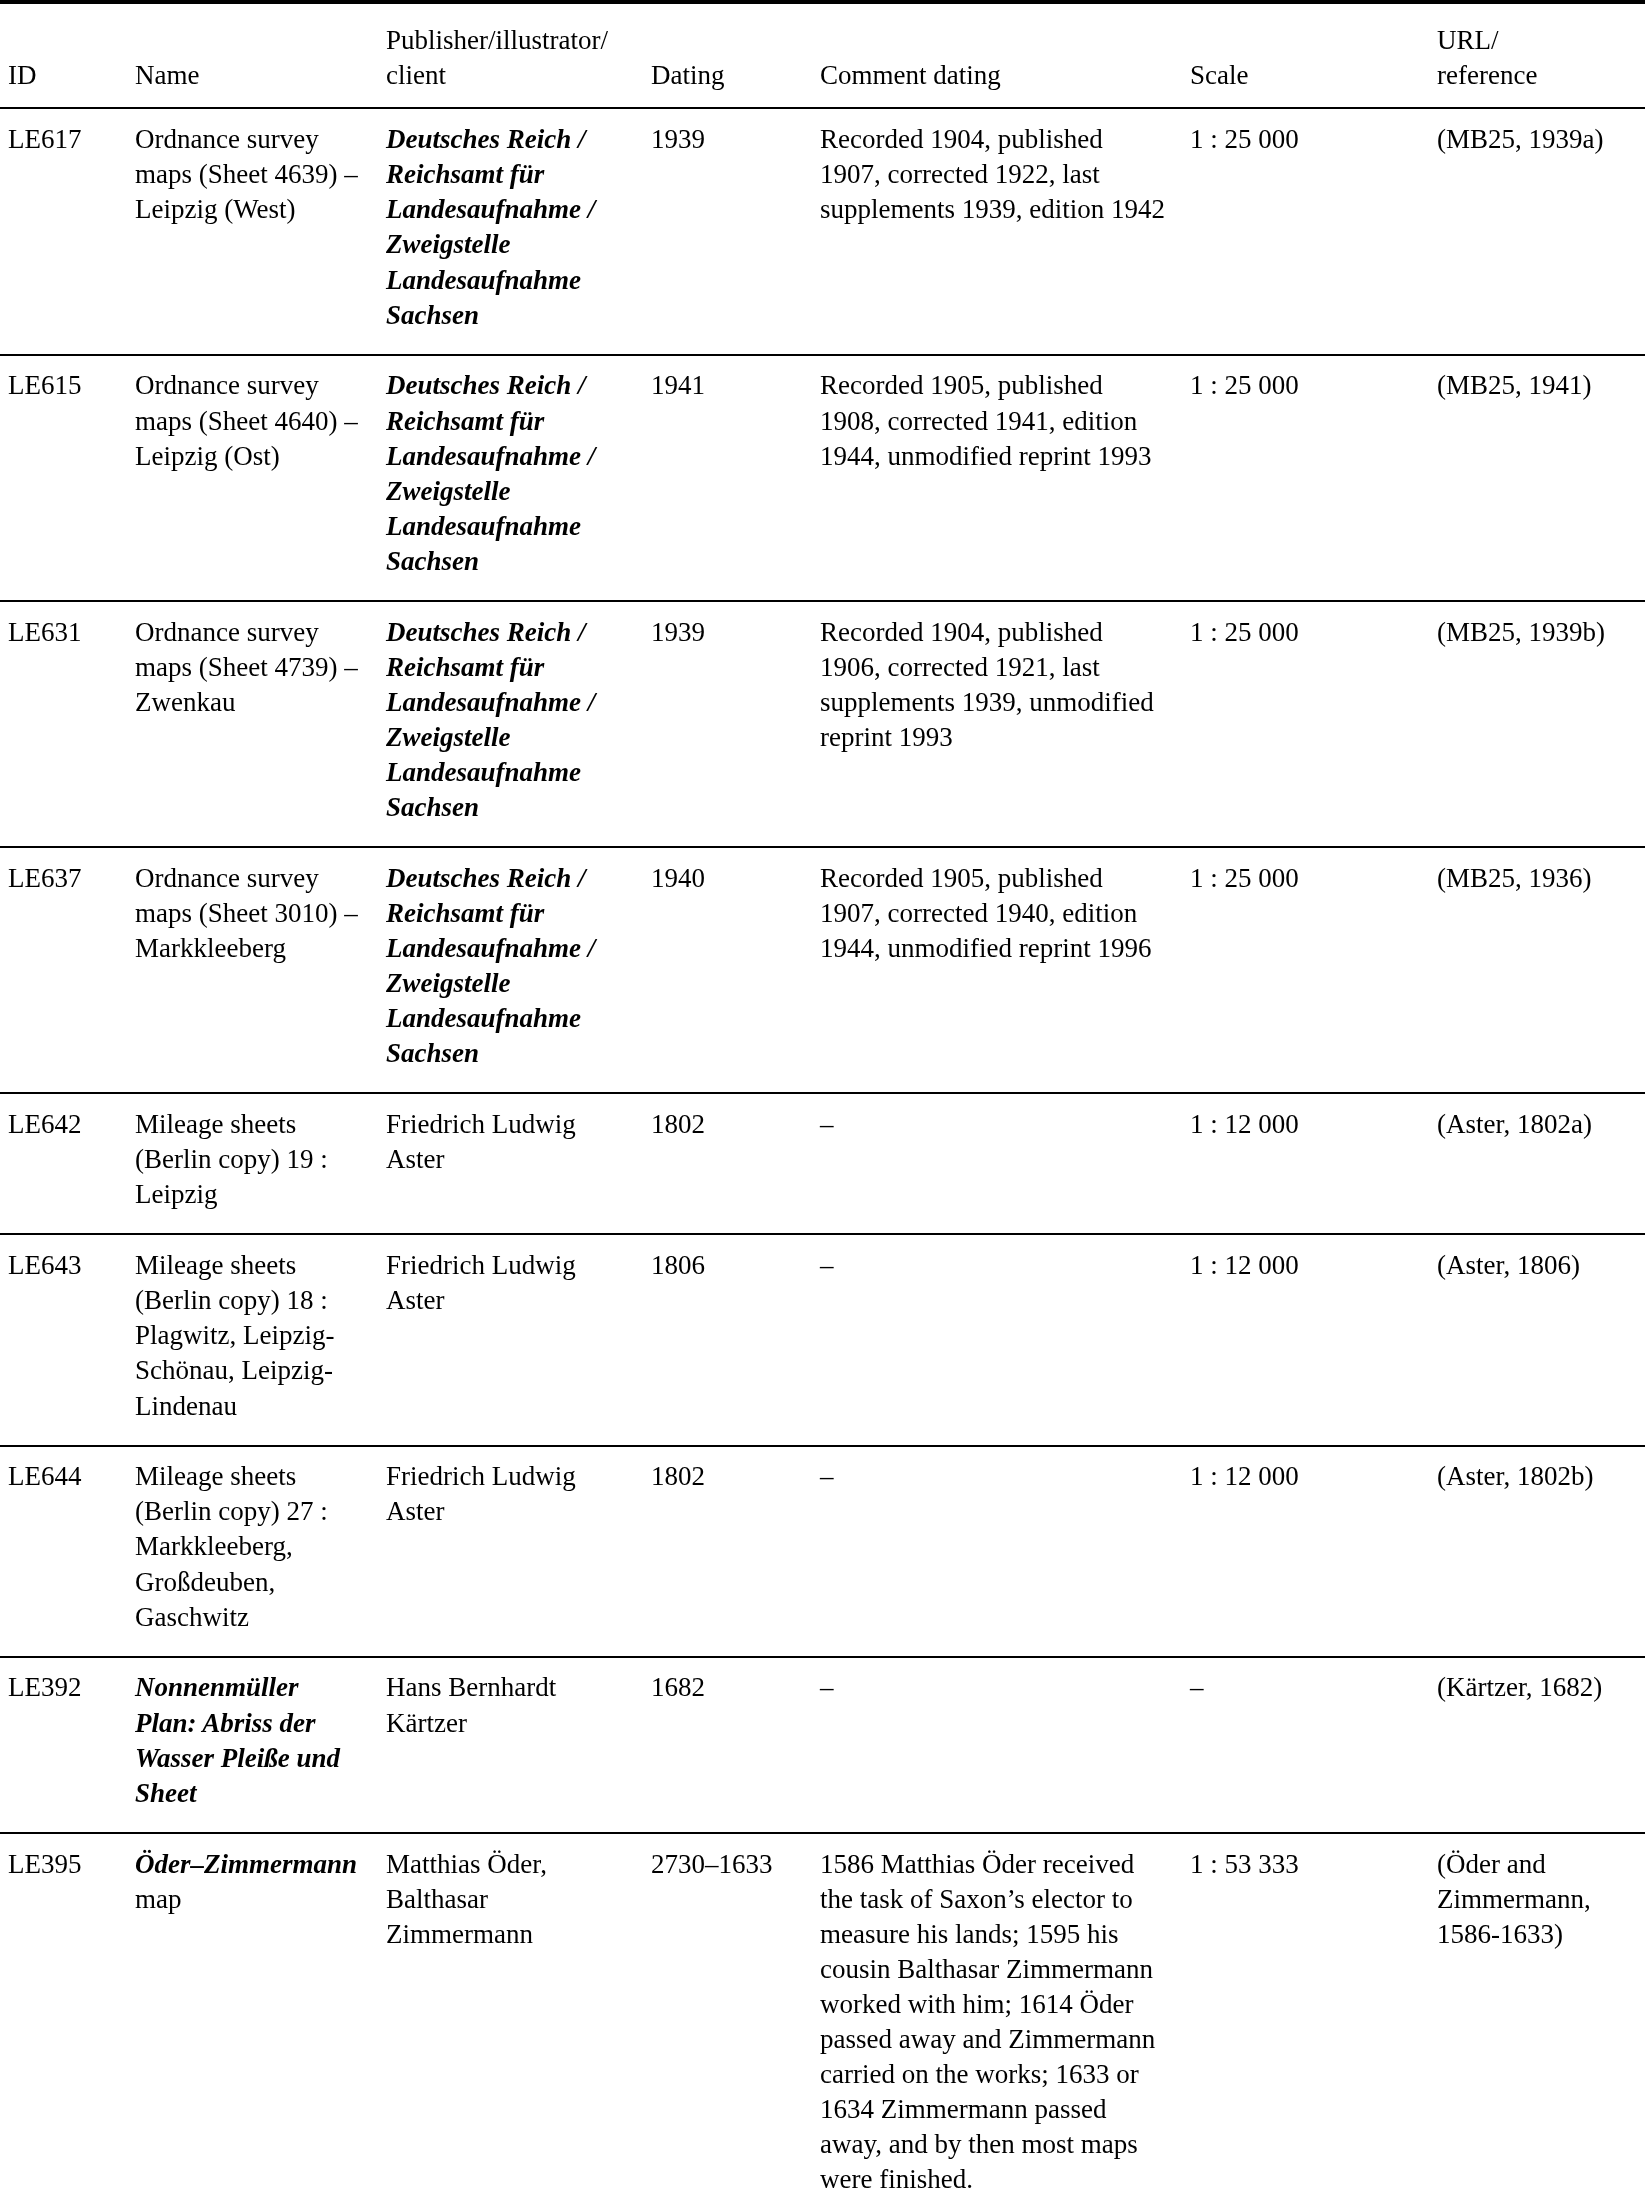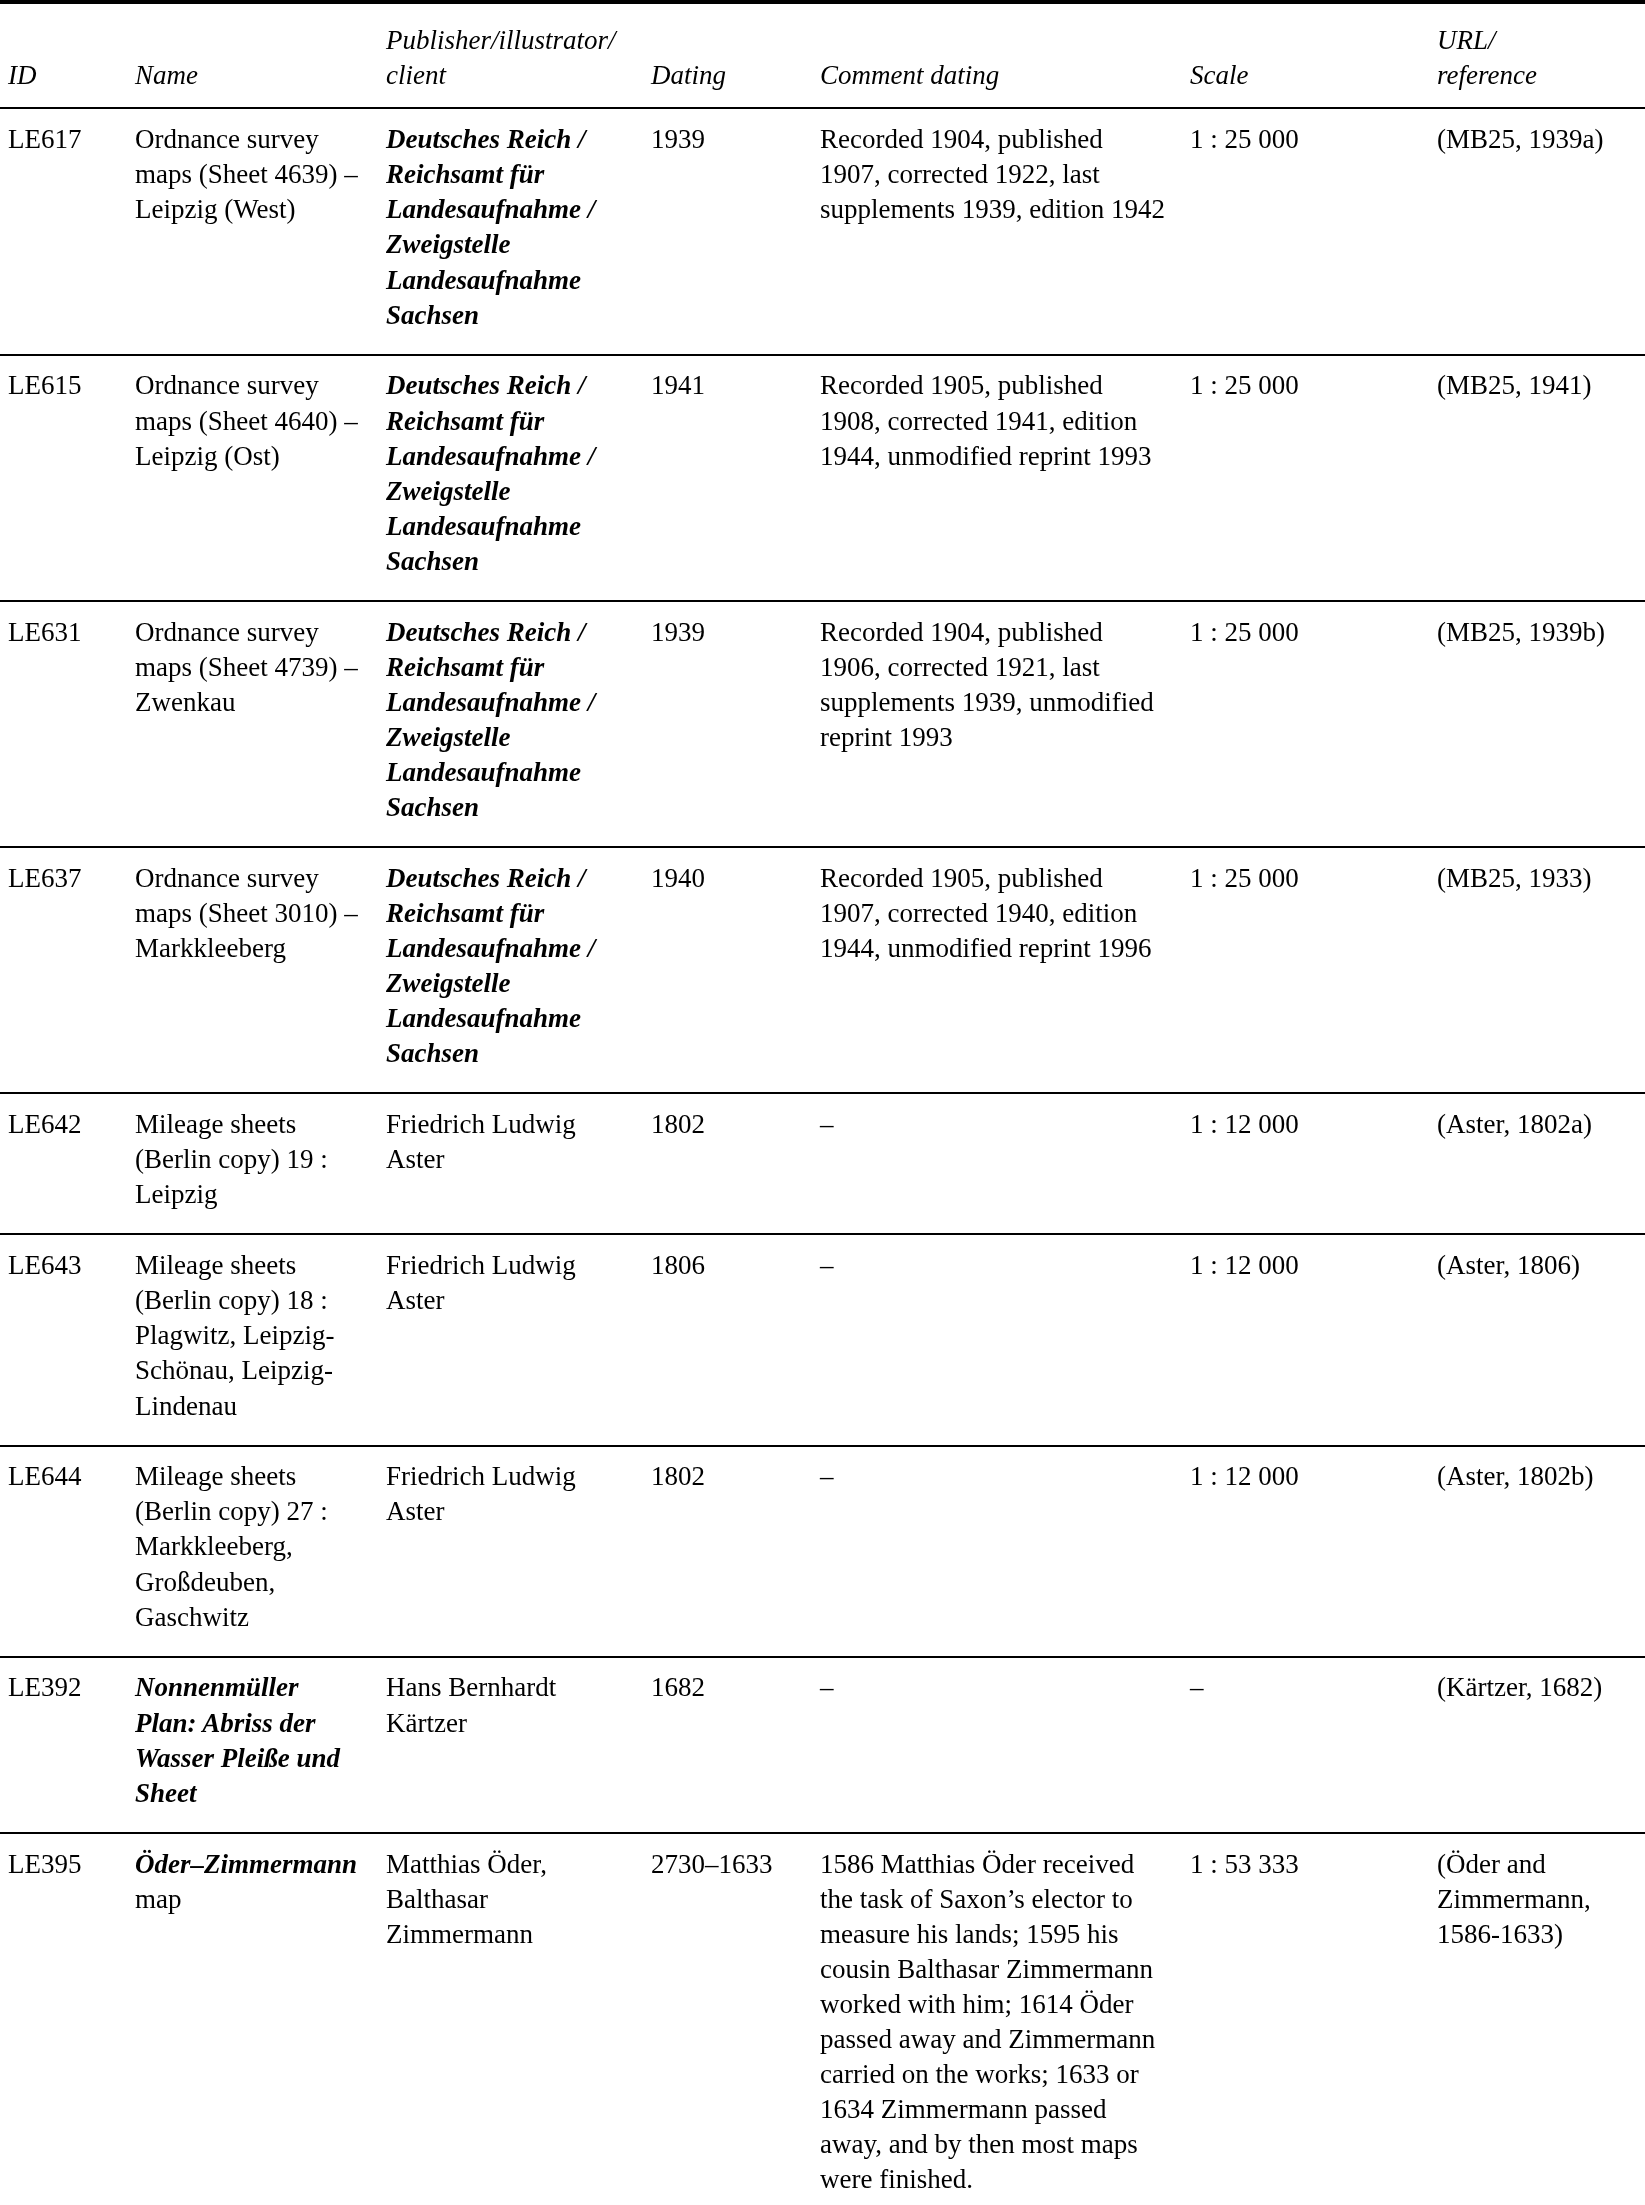--- a/index.html
+++ b/index.html
@@ -33,21 +33,20 @@
     text-align: left;
     vertical-align: top;
     font-weight: normal;
     padding: 12.7px 24px 21px 0;
   }
   th {
     vertical-align: bottom;
     white-space: pre-line;
     padding-top: 19px;
     padding-bottom: 14.3px;
-    font-style: italic;
   }
   th:first-child, td:first-child { padding-left: 8px; }
 
   thead tr { border-bottom: 2.4px solid #000; }
   tbody tr { border-bottom: 2.4px solid #000; }
   tbody tr:last-child { border-bottom: none; }
 
   td.col-scale, td.col-dating { white-space: nowrap; font-family: Liberation Serif, serif; }
   .it { font-style: italic; font-weight: bold; }
 </style>
@@ -105,21 +104,21 @@
         <td class="col-scale"><span>1 : 25 000</span></td>
         <td class="col-reference"><span>(MB25, 1939b)</span></td>
       </tr>
       <tr>
         <td class="col-id"><span>LE637</span></td>
         <td class="col-name"><span>Ordnance survey maps (Sheet 3010) – Markkleeberg</span></td>
         <td class="col-publisher"><span class="it">Deutsches Reich / Reichsamt für Landesaufnahme / Zweigstelle Landesaufnahme Sachsen</span></td>
         <td class="col-dating"><span>1940</span></td>
         <td class="col-comment"><span>Recorded 1905, published 1907, corrected 1940, edition 1944, unmodified reprint 1996</span></td>
         <td class="col-scale"><span>1 : 25 000</span></td>
-        <td class="col-reference"><span>(MB25, 1933)</span></td>
+        <td class="col-reference"><span>(MB25, 1936)</span></td>
       </tr>
       <tr>
         <td class="col-id"><span>LE642</span></td>
         <td class="col-name"><span>Mileage sheets (Berlin copy) 19 : Leipzig</span></td>
         <td class="col-publisher"><span>Friedrich Ludwig Aster</span></td>
         <td class="col-dating"><span>1802</span></td>
         <td class="col-comment"><span>–</span></td>
         <td class="col-scale"><span>1 : 12 000</span></td>
         <td class="col-reference"><span>(Aster, 1802a)</span></td>
       </tr>

